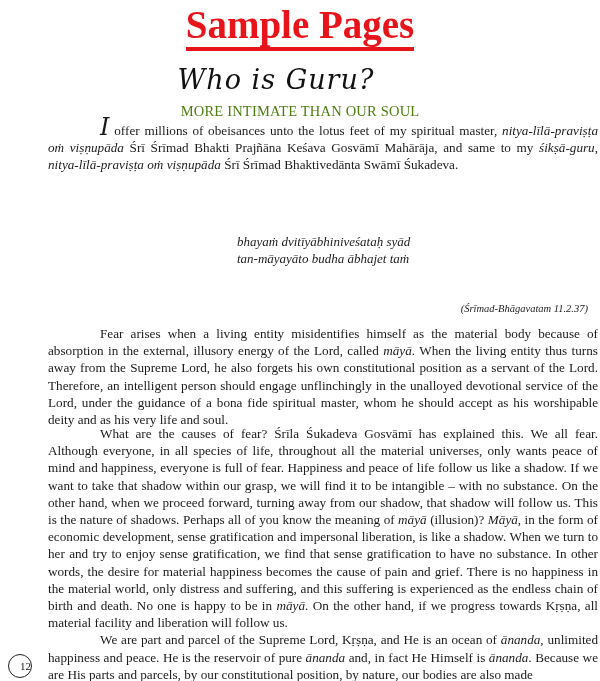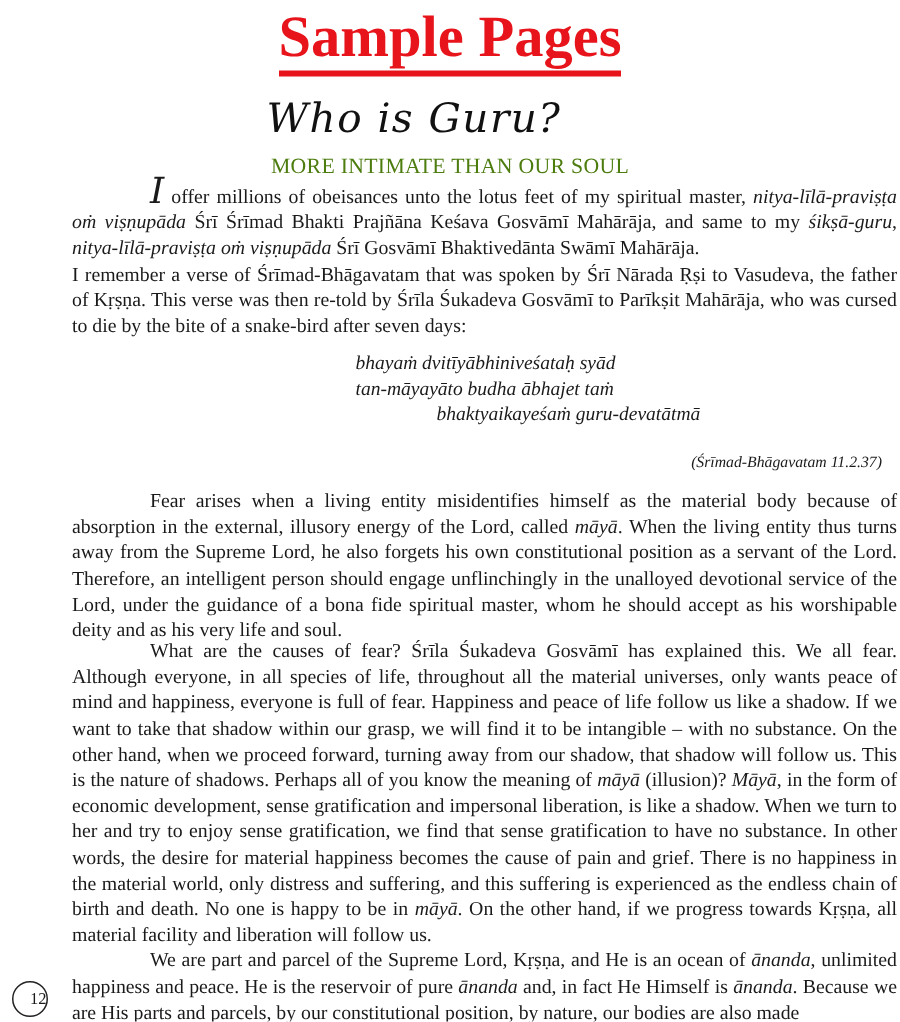--- a/index.html
+++ b/index.html
@@ -24,28 +24,26 @@
   i { font-style:italic; }
 </style>
 </head>
 <body>
 
 <div class="banner"><span>Sample Pages</span></div>
 <div class="title">Who is Guru?</div>
 <div class="subtitle">MORE INTIMATE THAN OUR SOUL</div>
 
 <div class="body" style="top:122px;">
-  <p class="indent"><span class="dropcap">I</span><span> offer millions of obeisances unto the lotus feet of my spiritual master, </span><i>nitya-līlā-praviṣṭa</i> <i>oṁ viṣṇupāda</i><span> Śrī Śrīmad Bhakti Prajñāna Keśava Gosvāmī Mahārāja, and same to my </span><i>śikṣā-guru</i><span>,</span> <i>nitya-līlā-praviṣṭa oṁ viṣṇupāda</i><span> Śrī Gosvāmī Bhaktivedānta Swāmī Mahārāja.</span></p>
-  <p>I remember a verse of Śrīmad-Bhāgavatam that was spoken by Śrī Nārada Ṛṣi to Vasudeva, the father of Kṛṣṇa. This verse was then re-told by Śrīla Śukadeva Gosvāmī to Parīkṣit Mahārāja, who was cursed to die by the bite of a snake-bird after seven days:</p>
+  <p class="indent"><span class="dropcap">I</span><span> offer millions of obeisances unto the lotus feet of my spiritual master, </span><i>nitya-līlā-praviṣṭa</i> <i>oṁ viṣṇupāda</i><span> Śrī Śrīmad Bhakti Prajñāna Keśava Gosvāmī Mahārāja, and same to my </span><i>śikṣā-guru</i><span>,</span> <i>nitya-līlā-praviṣṭa oṁ viṣṇupāda</i><span> Śrī Śrīmad Bhaktivedānta Swāmī Śukadeva.</span></p>
 </div>
 
 <div class="verse">
   <div>bhayaṁ dvitīyābhiniveśataḥ syād</div>
   <div>tan-māyayāto budha ābhajet taṁ</div>
-  <div class="l2">bhaktyaikayeśaṁ guru-devatātmā</div>
 </div>
 <div class="cite">(Śrīmad-Bhāgavatam 11.2.37)</div>
 
 <div class="body" style="top:325px;">
   <p class="indent"><span>Fear arises when a living entity misidentifies himself as the material body because of absorption in the external, illusory energy of the Lord, called </span><i>māyā</i><span>. When the living entity thus turns away from the Supreme Lord, he also forgets his own constitutional position as a servant of the Lord. Therefore, an intelligent person should engage unflinchingly in the unalloyed devotional service of the Lord, under the guidance of a bona fide spiritual master, whom he should accept as his worshipable deity and as his very life and soul.</span></p>
 </div>
 
 <div class="body" style="top:425px;">
   <p class="indent"><span>What are the causes of fear? Śrīla Śukadeva Gosvāmī has explained this. We all fear. Although everyone, in all species of life, throughout all the material universes, only wants peace of mind and happiness, everyone is full of fear.  Happiness and peace of life follow us like a shadow. If we want to take that shadow within our grasp, we will find it to be intangible – with no substance. On the other hand, when we proceed forward, turning away from our shadow, that shadow will follow us. This is the nature of shadows.  Perhaps all of you know the meaning of </span><i>māyā</i><span> (illusion)? </span><i>Māyā</i><span>, in the form of economic development, sense gratification and impersonal liberation, is like a shadow. When we turn to her and try to enjoy sense gratification, we find that sense gratification to have no substance. In other words, the desire for material happiness becomes the cause of pain and grief. There is no happiness in the material world, only distress and suffering, and this suffering is experienced as the endless chain of birth and death. No one is happy to be in </span><i>māyā</i><span>. On the other hand, if we progress towards Kṛṣṇa, all material facility and liberation will follow us.</span></p>
   <p class="indent"><span>We are part and parcel of the Supreme Lord, Kṛṣṇa, and He is an ocean of </span><i>ānanda</i><span>, unlimited happiness and peace. He is the reservoir of pure </span><i>ānanda</i><span> and, in fact He Himself is </span><i>ānanda</i><span>. Because we are His parts and parcels, by our constitutional position, by nature, our bodies are also made</span></p>

